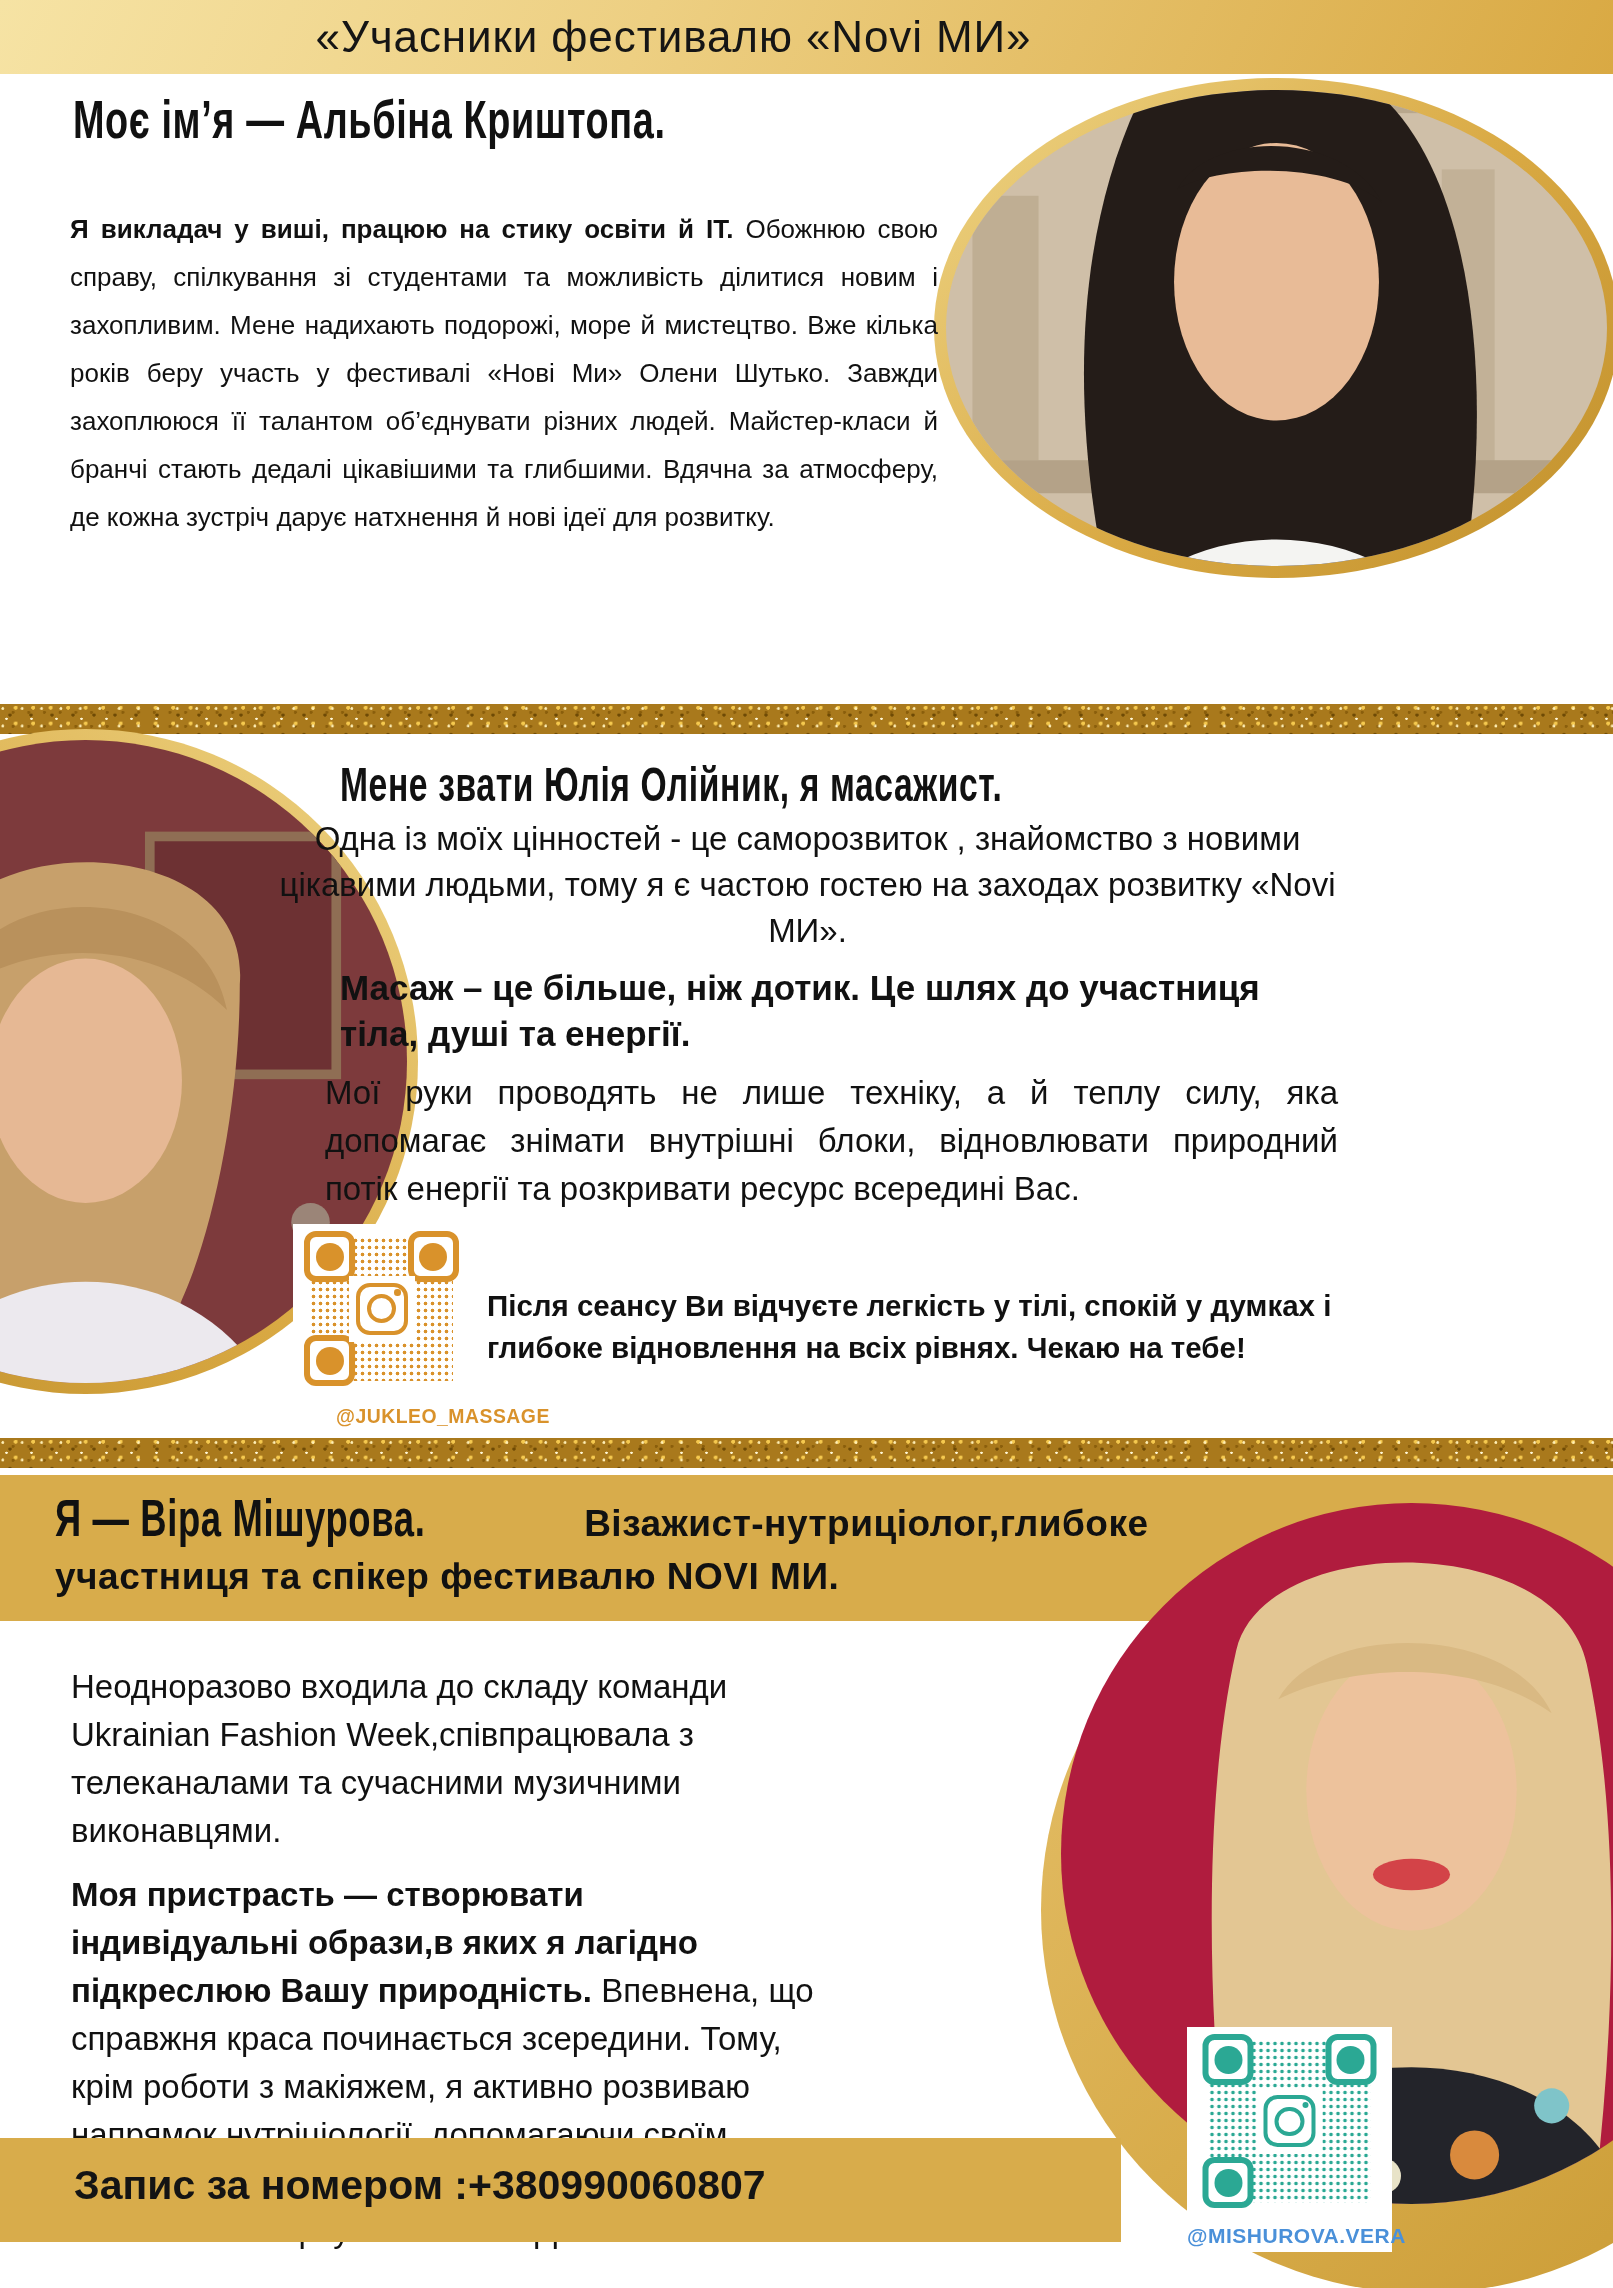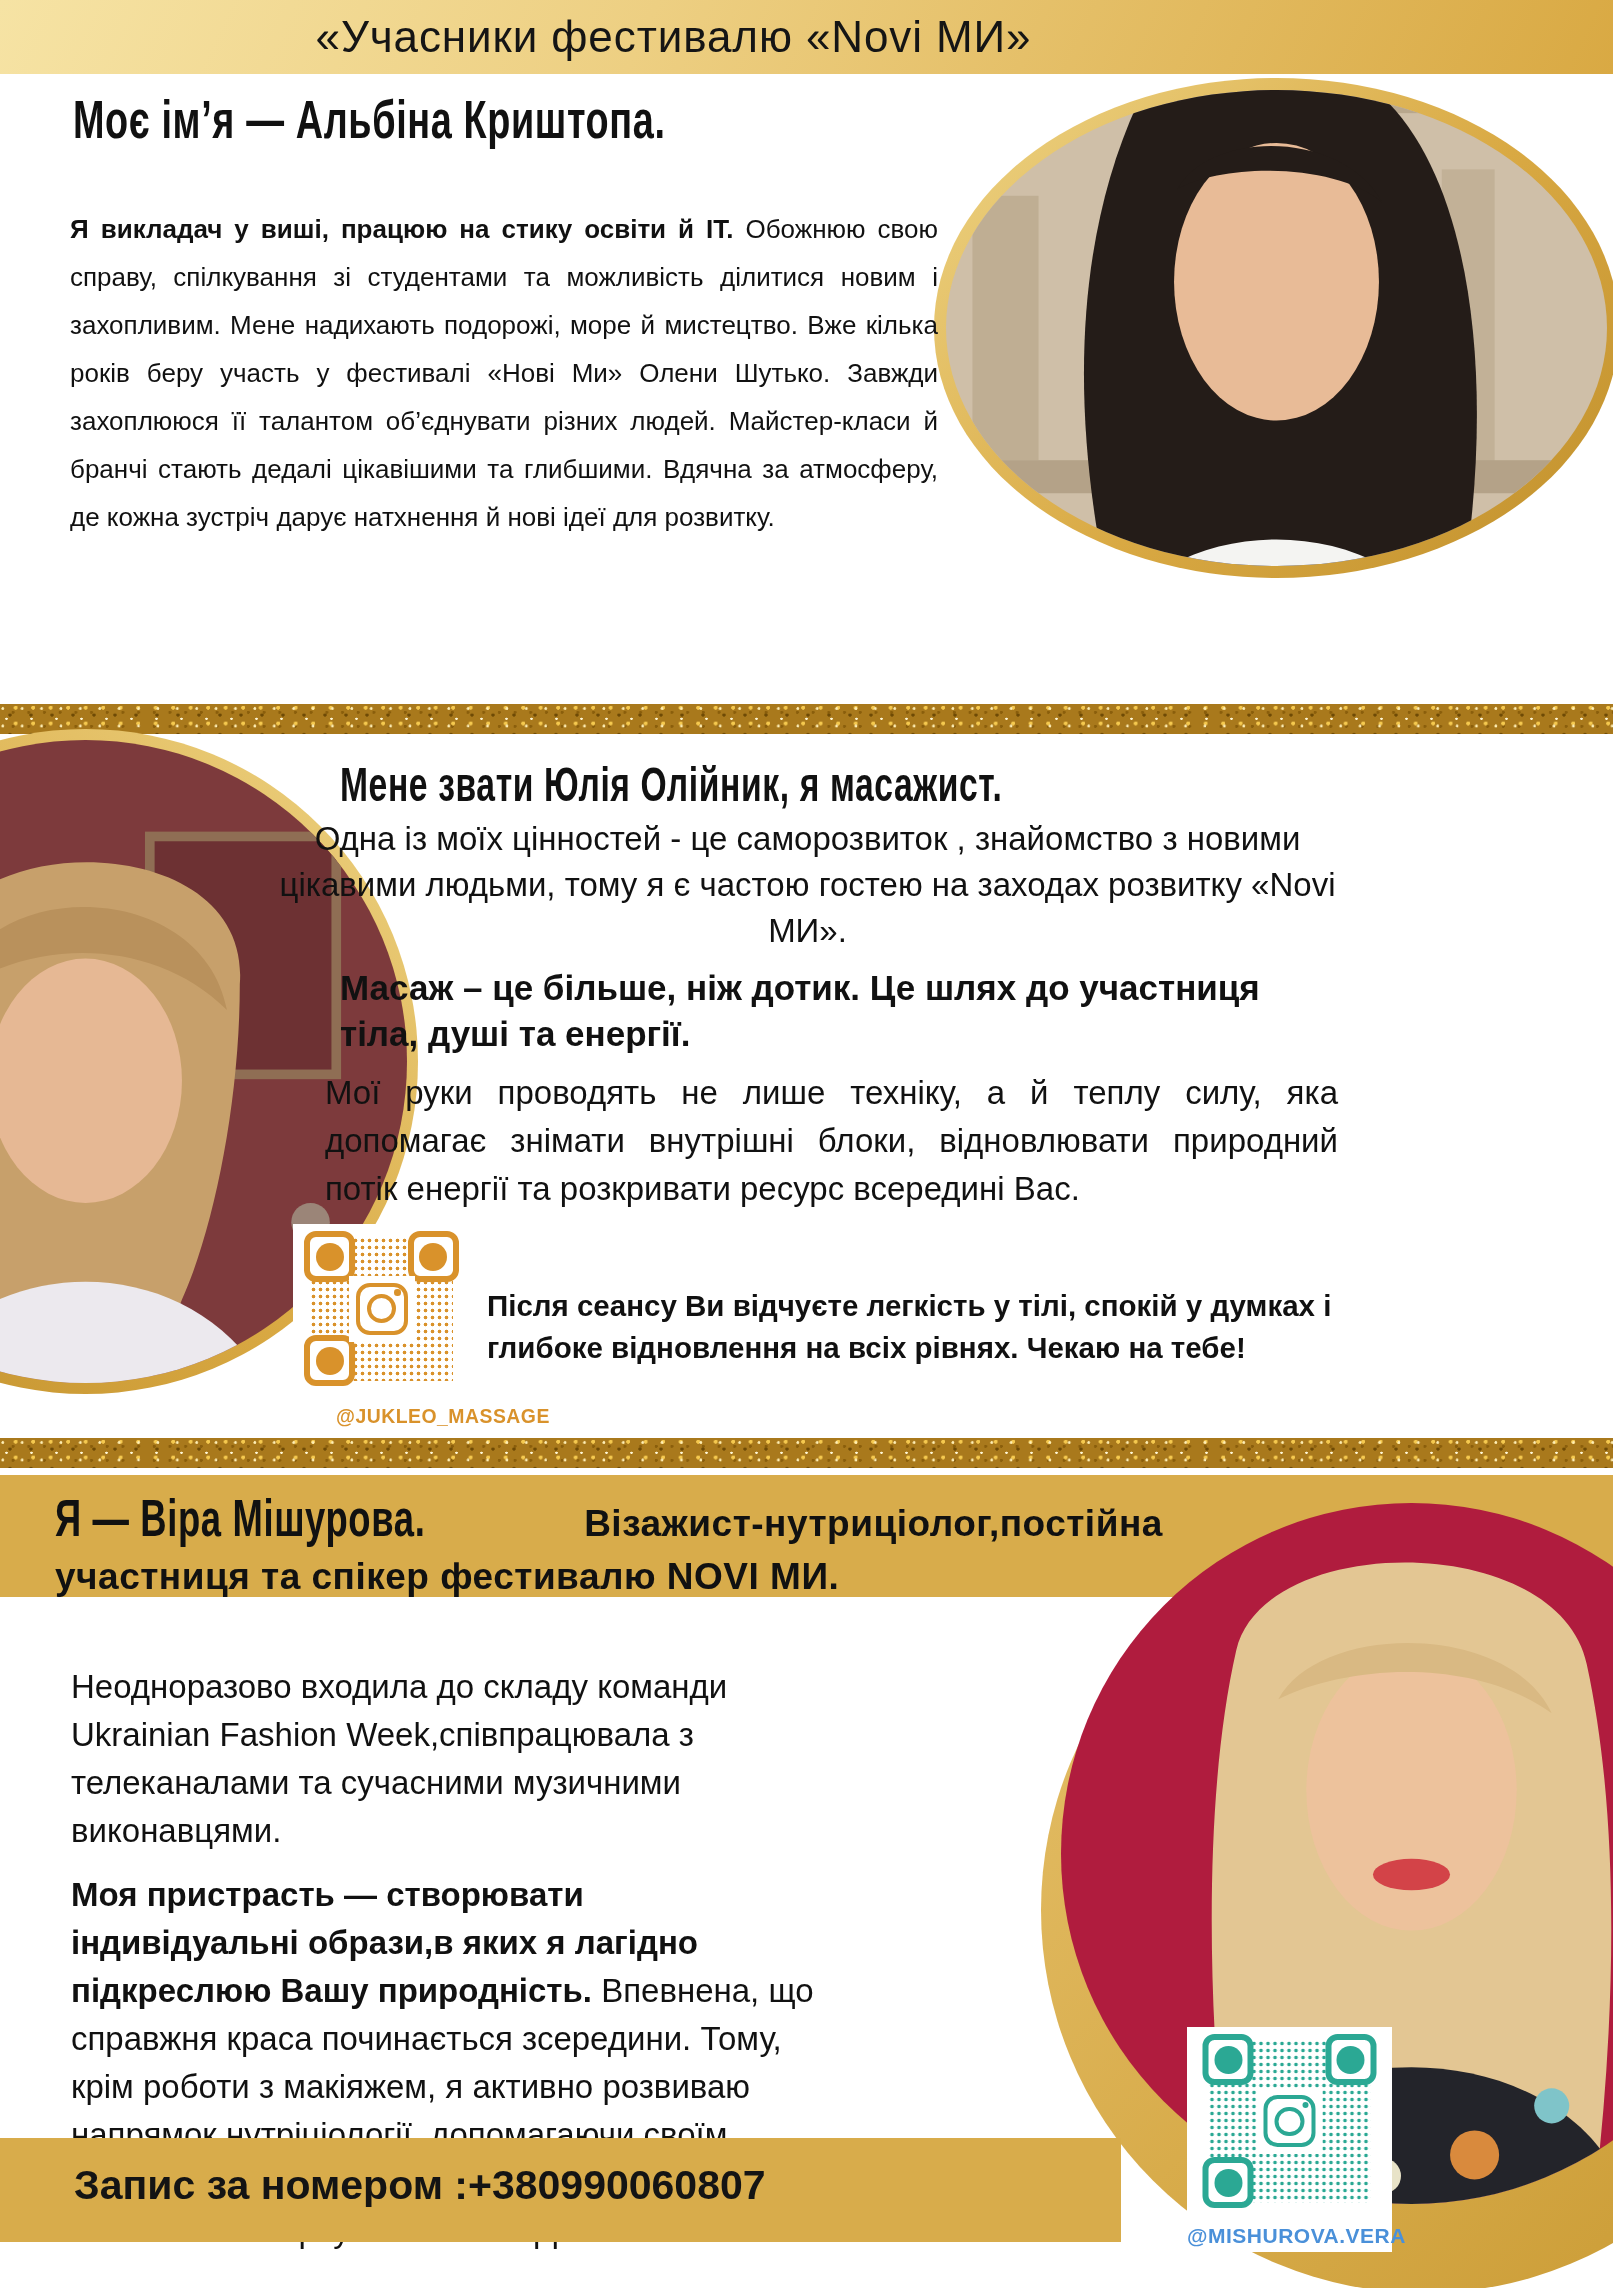--- a/index.html
+++ b/index.html
@@ -71,21 +71,21 @@
   .ig::before{content:'';position:absolute;inset:7.4px;border:4.6px solid currentColor;border-radius:50%;}
   .ig::after{content:'';position:absolute;top:2.8px;right:2.8px;width:6.5px;height:6.5px;
              background:currentColor;border-radius:50%;}
   .qr-cap{position:absolute;left:0;bottom:3.7px;width:100%;text-align:center;
           font-weight:700;letter-spacing:0.5px;}
   .qr1 .qr-cap{font-size:19.4px;color:#D9922B;margin-left:43px;}
   .qr2 .qr-cap{font-size:21px;color:#4A90D9;}
   .c-orange{color:#D9922B;} .c-teal{color:#2BA894;}
 
   
-  .s3-band{position:absolute;left:0;top:1475px;width:100%;height:122px;background:#D8AC4B;
+  .s3-band{position:absolute;left:0;top:1475px;width:100%;height:146px;background:#D8AC4B;
            padding:16px;box-sizing:border-box;}
   .s3-band-line1{position:absolute;left:55px;top:13px;display:flex;align-items:baseline;}
   .s3-band-line1 .script{font-size:52px;}
   .s3-band-bold{font-weight:700;font-size:37px;letter-spacing:0.5px;}
   .s3-band-line2{position:absolute;left:55px;top:81px;font-weight:700;font-size:37px;letter-spacing:0.5px;}
 
   .gold-circle{position:absolute;left:1041px;top:1527px;width:766px;height:766px;border-radius:50%;
            background:linear-gradient(135deg,#E5C06A 0%,#D8AC4B 50%,#C99A33 100%);z-index:2;}
   .photo3{position:absolute;left:1061px;top:1503px;width:701px;height:701px;border-radius:50%;
            overflow:hidden;z-index:3;}
@@ -158,21 +158,21 @@
       </div>
     </div>
     <div class="qr-cap">@JUKLEO_MASSAGE</div>
   </div>
 
   <div class="glitter g2"></div>
 
   <div class="s3-band">
     <div class="s3-band-line1">
       <span class="script">Я  —  Віра Мішурова.</span>
-      <span class="s3-band-bold">Візажист-нутриціолог,постійна</span>
+      <span class="s3-band-bold">Візажист-нутриціолог,глибоке</span>
     </div>
     <div class="s3-band-line2">участниця та спікер фестивалю NOVI МИ.</div>
   </div>
 
   <div class="gold-circle"></div>
   <div class="photo3">
     <svg width="100%" height="100%" viewBox="0 0 200 200" preserveAspectRatio="xMidYMid slice">
       <rect width="200" height="200" fill="#B01C3E"></rect>
       <path d="M50 42 C58 8 142 8 150 46 C160 92 158 150 152 200 L48 200 C42 150 40 86 50 42 Z" fill="#E3C693"></path>
       <ellipse cx="100" cy="82" rx="30" ry="40" fill="#EDC29C"></ellipse>

